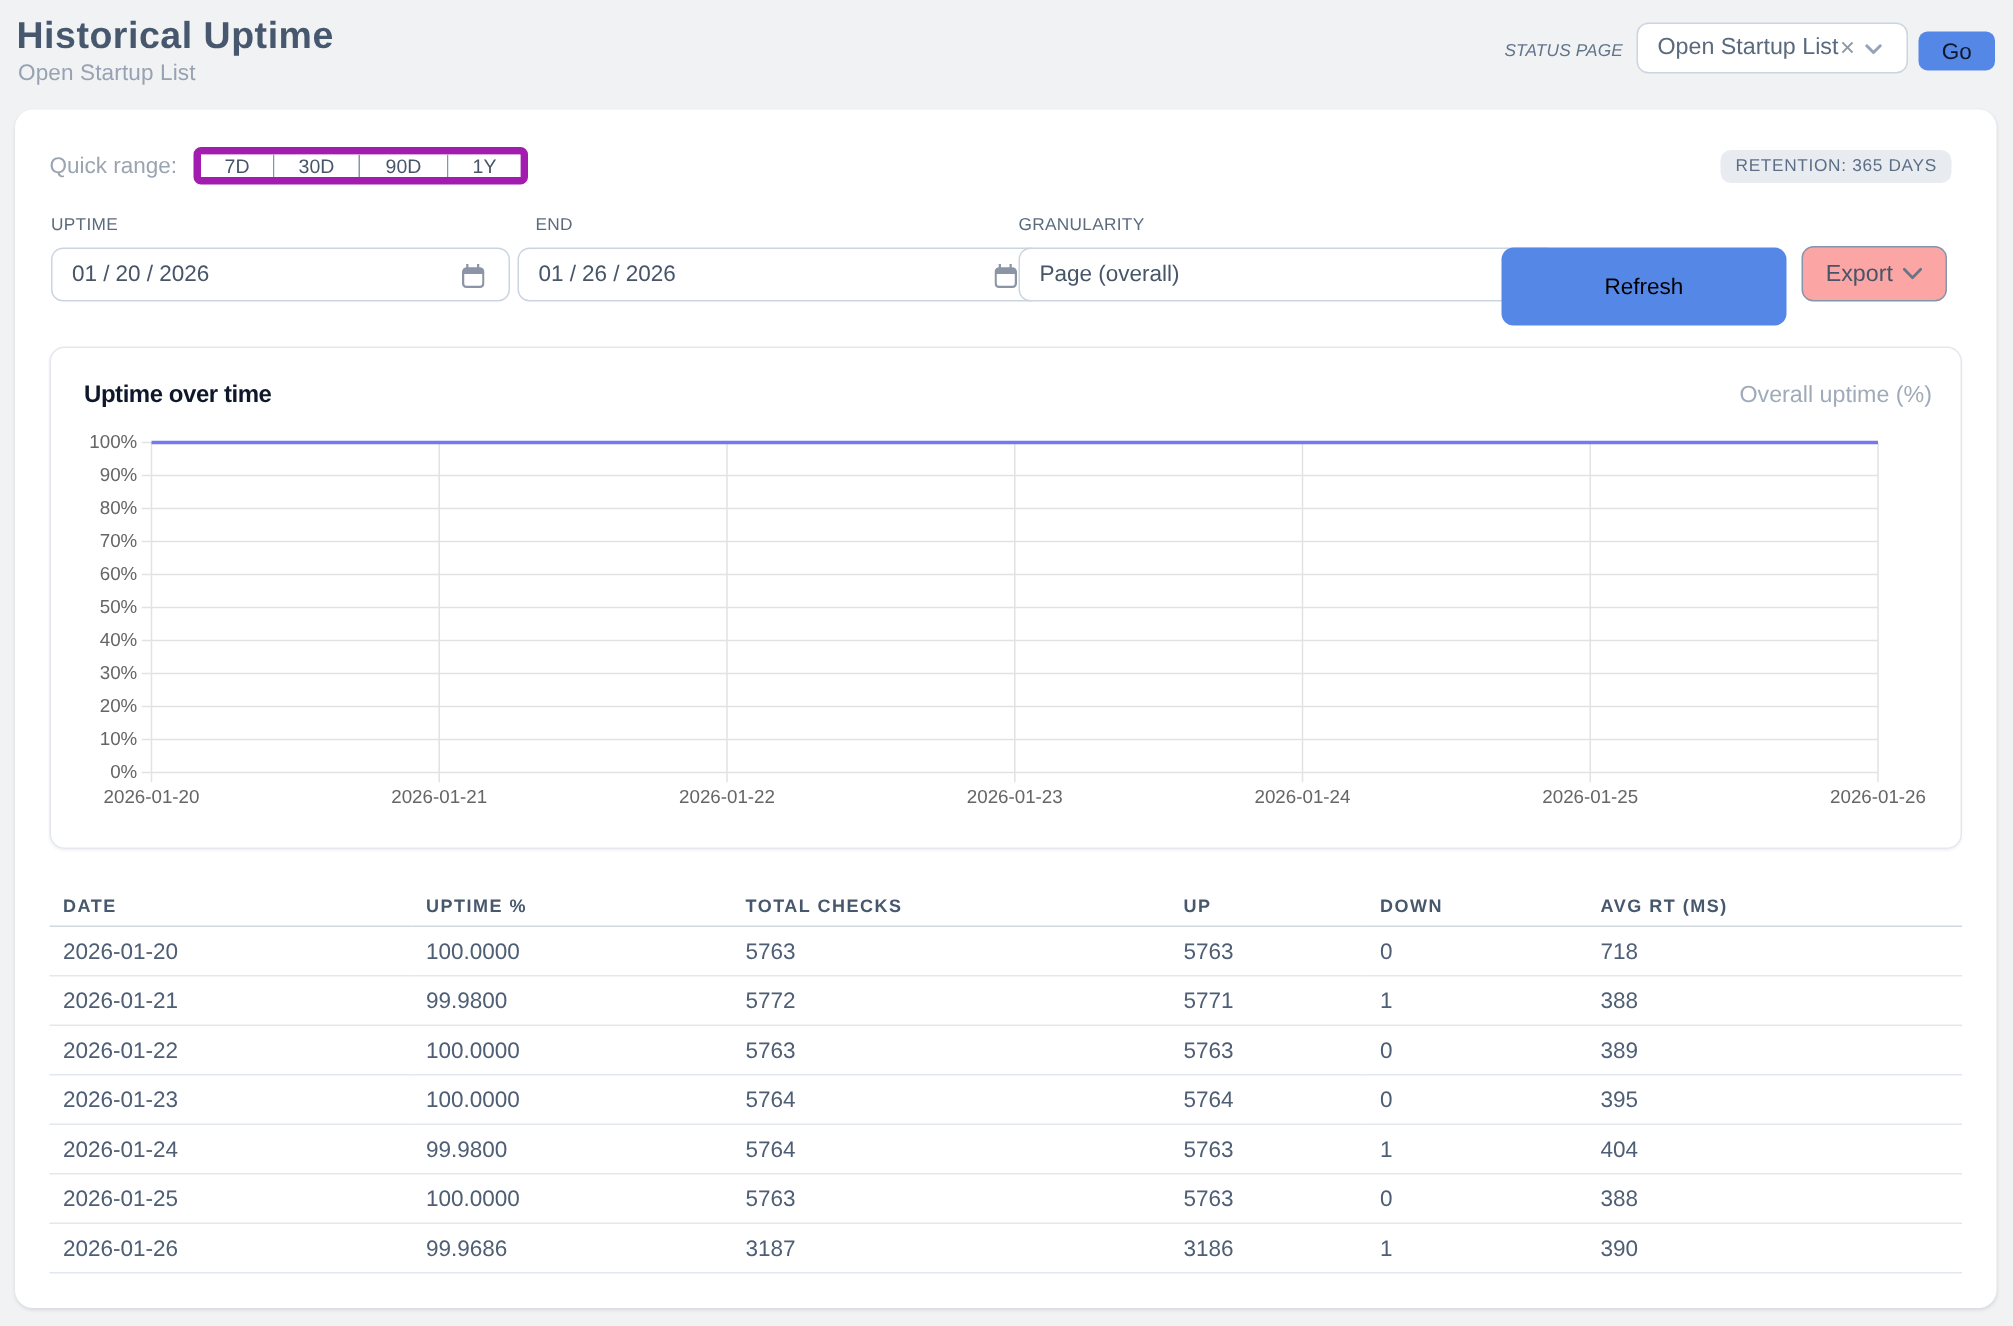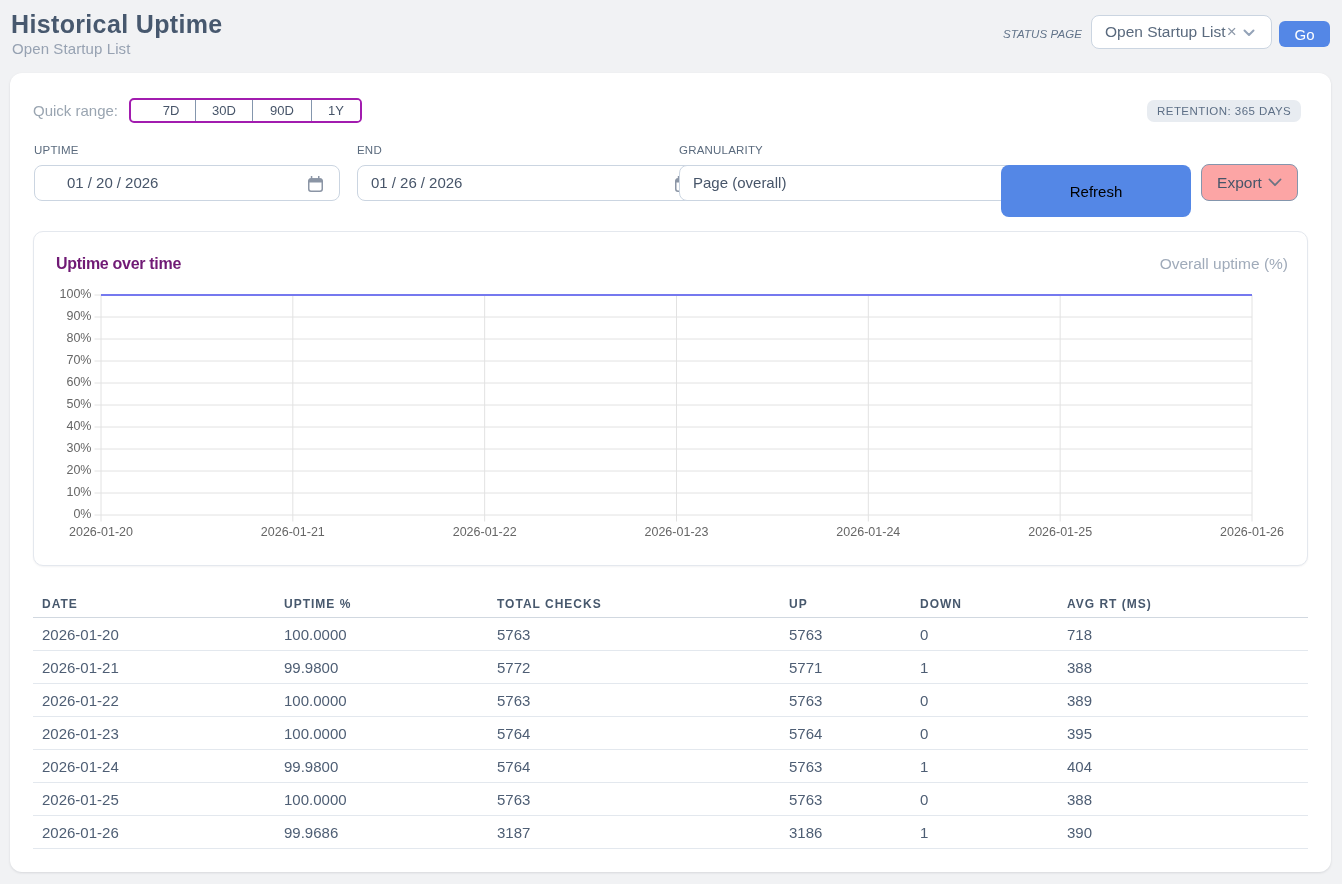--- a/index.html
+++ b/index.html
@@ -7,43 +7,43 @@
   body { background:#f1f2f4; font-family:"Liberation Sans",sans-serif; position:relative; overflow:hidden; }
   .abs { position:absolute; }
 
   h1 { left:11px; top:10px; font-size:25px; font-weight:700; color:#47586e; letter-spacing:0.35px; }
   .sub { left:12px; top:40px; font-size:15px; color:#97a2b2; letter-spacing:0.1px; }
 
   .sp-label { top:28px; right:260px; font-size:11.5px; letter-spacing:0.1px; color:#62748a;font-style:italic; }
   .sel-page { left:1091px; top:15px; width:181px; height:34px; background:#fff; border:1px solid #cbd5e1; border-radius:8px; display:flex; align-items:center; }
   .sel-page .txt { margin-left:13px; font-size:15.5px; color:#5a6a7e; }
   .sel-page .x { margin-left:1px; font-size:17px; color:#8c98a8; }
-  .go { left:1279px; top:21px; width:51px; height:26px; background:#5487e6; border-radius:6px; color:#ffffff; font-size:15px; display:flex; align-items:center; justify-content:center; }
+  .go { left:1279px; top:21px; width:51px; height:26px; background:#5487e6; border-radius:6px; color:#0f172a; font-size:15px; display:flex; align-items:center; justify-content:center; }
 
   .card { left:10px; top:73px; width:1321px; height:799px; background:#fff; border-radius:12px; box-shadow:0 1px 3px rgba(16,24,40,.08), 0 1px 2px rgba(16,24,40,.04); }
 
   .qr-label { left:33px; top:102px; font-size:15px; color:#9aa5b1; }
-  .seg { left:129px; top:98px; height:25px; display:flex; border:2px solid #a21caf; border-radius:5px; overflow:hidden;padding-left:16px; }
+  .seg { left:129px; top:98px; height:25px; display:flex; border:5px solid #a21caf; border-radius:5px; overflow:hidden; }
   .seg div { font-size:13px; color:#475569; display:flex; align-items:center; justify-content:center; border-right:1px solid #8496ad; background:#fff; }
   .seg div:last-child { border-right:none; }
   .s1{width:49px}.s2{width:57px}.s3{width:59px}.s4{width:48px}
   .badge { left:1147px; top:100px; height:22px; padding:0 10px; background:#e8ecf1; border-radius:7px; font-size:11.5px; letter-spacing:0.45px; color:#5d6f86; display:flex; align-items:center; }
 
   .flabel { top:144px; font-size:11.5px; letter-spacing:0.2px; color:#5b6b7e; }
   .inp { top:165px; height:36px; background:#fff; border:1px solid #cbd5e1; border-radius:8px; display:flex; align-items:center; }
   .inp .dtxt { margin-left:13px; font-size:15px; color:#475569; margin-top:-1.5px; }
   .sl { margin:0 4.1px; }
   .inp svg.cal { position:absolute; right:16.5px; top:10px; }
   .chev { stroke:#6b7483; stroke-width:2; fill:none; stroke-linecap:round; stroke-linejoin:round; }
 
   .refresh { left:1001px; top:165px; width:190px; height:52px; background:#5487e6; border-radius:8px; color:#000000; font-size:15px; display:flex; align-items:center; justify-content:center; }
   .export { left:1201px; top:164px; width:97px; height:37px; border:1px solid #8496ad; border-radius:8px; background:#fca5a5; color:#475569; font-size:15.5px; display:flex; align-items:center; justify-content:center; gap:6px; }
 
   .chart-card { left:33px; top:231px; width:1275px; height:335px; background:#fff; border:1px solid #e4e8ee; border-radius:10px; box-shadow:0 1px 2px rgba(16,24,40,.05); }
-  .chart-title { left:56px; top:255px; font-size:16px; font-weight:700; color:#701a75; letter-spacing:-0.3px; }
+  .chart-title { left:56px; top:255px; font-size:16px; font-weight:700; color:#0f172a; letter-spacing:-0.3px; }
   .chart-note { top:255px; right:54px; font-size:15.5px; color:#a0abba; }
 
   table { left:33px; top:590px; width:1275px; border-collapse:collapse; position:absolute; table-layout:fixed; }
   th { font-size:12px; font-weight:700; letter-spacing:1px; color:#47586d; text-align:left; padding:7px 0 6px 9px; border-bottom:1px solid #d1d8e0; }
   td { font-size:15px; color:#4e5e74; height:33px; padding:0 0 0 9px; border-bottom:1px solid #e3e8ee; }
 </style>
 </head>
 <body>
   <div class="abs card"></div>
   <h1 class="abs">Historical Uptime</h1>
@@ -64,30 +64,30 @@
     <div class="s2">30D</div>
     <div class="s3">90D</div>
     <div class="s4">1Y</div>
   </div>
   <div class="abs badge">RETENTION: 365 DAYS</div>
 
   <div class="abs flabel" style="left:34px">UPTIME</div>
   <div class="abs flabel" style="left:357px">END</div>
   <div class="abs flabel" style="left:679px">GRANULARITY</div>
 
-  <div class="abs inp" style="left:34px; width:306px;padding-left:19px;">
+  <div class="abs inp" style="left:34px; width:306px;">
     <span class="dtxt">01<span class="sl">/</span>20<span class="sl">/</span>2026</span>
     <svg class="cal" width="15" height="16" viewBox="0 0 15 16">
       <rect x="2.8" y="0" width="1.5" height="3.5" fill="#8b95a5"></rect>
       <rect x="10.0" y="0" width="1.5" height="3.5" fill="#8b95a5"></rect>
       <rect x="0.75" y="3" width="13.5" height="12.2" rx="2.2" fill="none" stroke="#8b95a5" stroke-width="1.5"></rect>
       <path d="M3 2.3 h9 a2.3 2.3 0 0 1 2.3 2.3 v2 h-13.6 v-2 a2.3 2.3 0 0 1 2.3 -2.3 z" fill="#8b95a5"></path>
     </svg>
   </div>
-  <div class="abs inp" style="left:357px; width:350px;">
+  <div class="abs inp" style="left:345px; width:350px;">
     <span class="dtxt">01<span class="sl">/</span>26<span class="sl">/</span>2026</span>
     <svg class="cal" width="15" height="16" viewBox="0 0 15 16">
       <rect x="2.8" y="0" width="1.5" height="3.5" fill="#8b95a5"></rect>
       <rect x="10.0" y="0" width="1.5" height="3.5" fill="#8b95a5"></rect>
       <rect x="0.75" y="3" width="13.5" height="12.2" rx="2.2" fill="none" stroke="#8b95a5" stroke-width="1.5"></rect>
       <path d="M3 2.3 h9 a2.3 2.3 0 0 1 2.3 2.3 v2 h-13.6 v-2 a2.3 2.3 0 0 1 2.3 -2.3 z" fill="#8b95a5"></path>
     </svg>
   </div>
   <div class="abs inp" style="left:679px; width:360px;">
     <span class="dtxt">Page (overall)</span>

